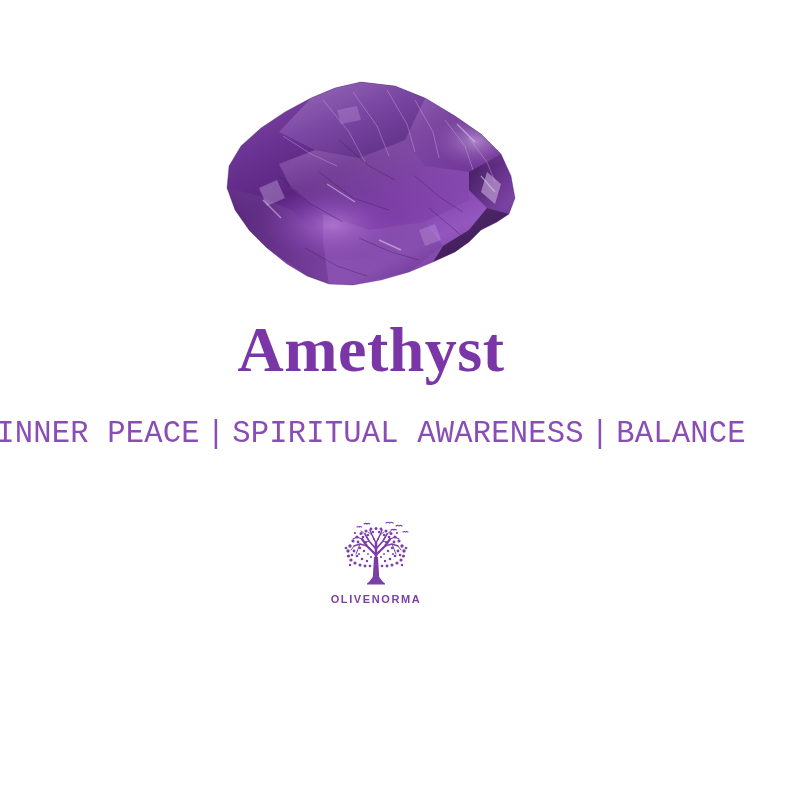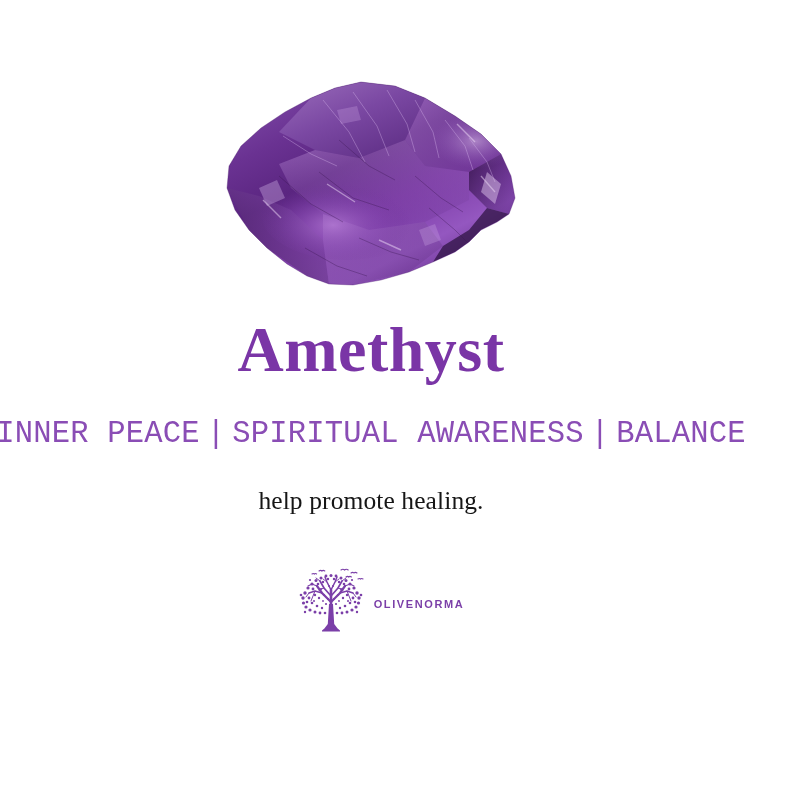--- a/index.html
+++ b/index.html
@@ -81,21 +81,21 @@
     color: #161616;
     text-align: center;
     line-height: 1.85;
     letter-spacing: 0.1px;
   }
 
   
   .brand {
     margin-top: 44px;
     display: flex;
-    flex-direction: row;
+    flex-direction: column;
     align-items: center;
     margin-left: 10px;
   }
   .brand-mark { width: 86px; height: 70px; display: block; }
   .brand-name {
     margin-top: 2px;
     font-family: "Liberation Sans", "DejaVu Sans", sans-serif;
     font-size: 11px;
     font-weight: 700;
     letter-spacing: 1.6px;
@@ -219,21 +219,20 @@
     </div>
   </div>
 
   <h1 class="title">Amethyst</h1>
 
   <div class="subtitle">
     <span>INNER PEACE</span><span class="sep">|</span><span>SPIRITUAL AWARENESS</span><span class="sep">|</span><span>BALANCE</span>
   </div>
 
   <div class="desc">
-    <div>help promote healing.</div>
   </div>
 
   <div class="brand">
     <svg class="brand-mark" viewBox="0 0 86 70" xmlns="http://www.w3.org/2000/svg">
       <g fill="#7b3fa8">
 
         <path d="M41.0,36 L45.0,36 L46.2,56 L49.6,60.5 L52,62.5 L52,63.6 L34,63.6 L34,62.5 L36.4,60.5 L39.8,56 Z"></path>
 
         <g stroke="#7b3fa8" fill="none" stroke-linecap="round">
           <path d="M43,40 L43,22" stroke-width="2.6"></path>

